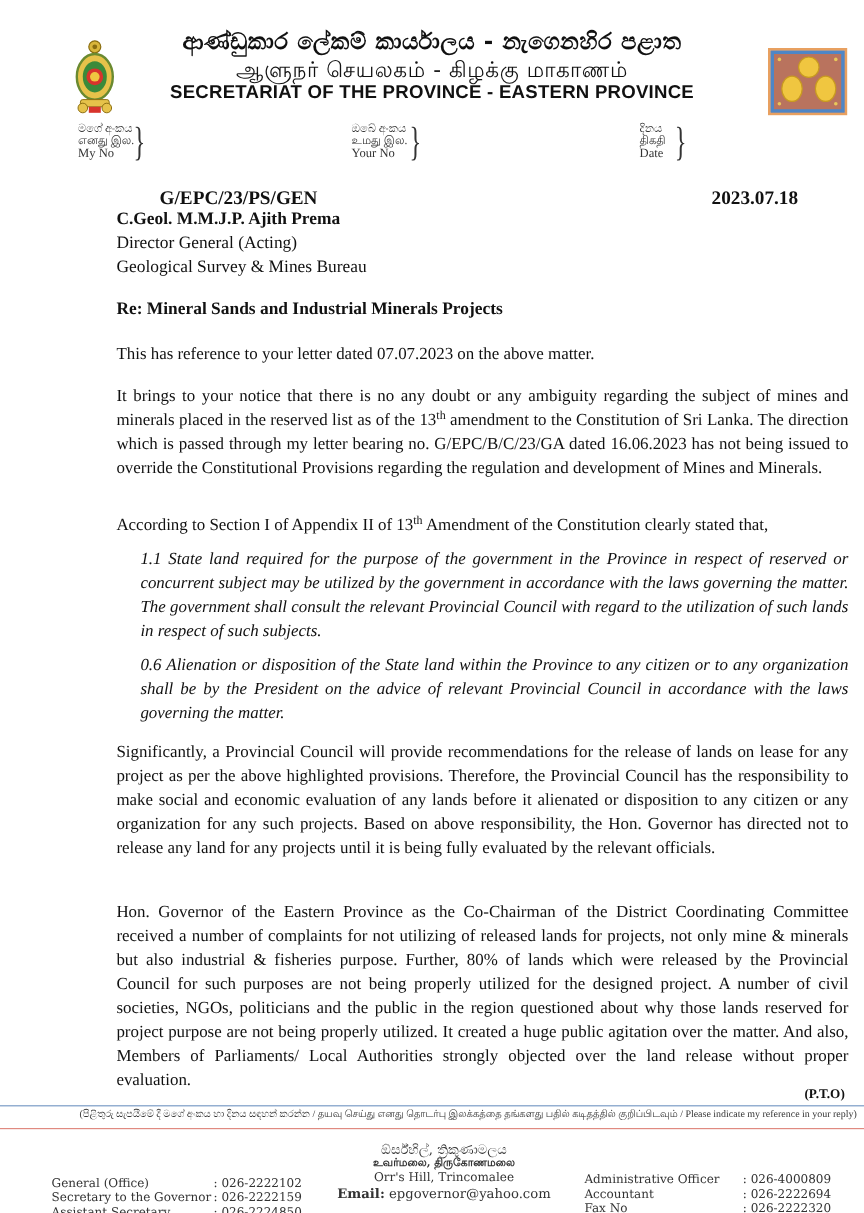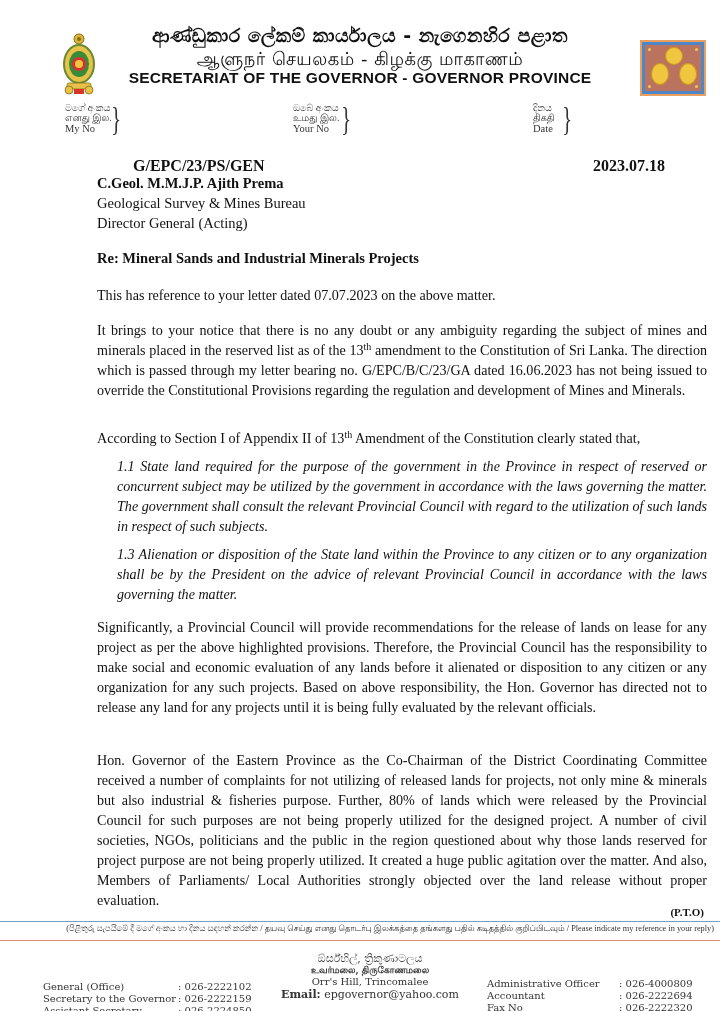--- a/index.html
+++ b/index.html
@@ -61,21 +61,21 @@
     <circle cx="17" cy="32" r="4" fill="#f0c640"></circle>
     <rect x="5" y="51" width="24" height="6" rx="2" fill="#e6c24a" stroke="#8a6d10" stroke-width="0.8"></rect>
     <circle cx="7" cy="58" r="4" fill="#e6c24a" stroke="#8a6d10" stroke-width="0.8"></circle>
     <circle cx="27" cy="58" r="4" fill="#e6c24a" stroke="#8a6d10" stroke-width="0.8"></circle>
     <rect x="12" y="57" width="10" height="5" fill="#d8342c"></rect>
   </svg>
 </div>
 
 <div class="abs head-si">ආණ්ඩුකාර ලේකම් කාර්යාලය  -  නැගෙනහිර පළාත</div>
 <div class="abs head-ta">ஆளுநர் செயலகம் - கிழக்கு மாகாணம்</div>
-<div class="abs head-en">SECRETARIAT OF THE GOVERNOR - GOVERNOR PROVINCE</div>
+<div class="abs head-en">SECRETARIAT OF THE PROVINCE - EASTERN PROVINCE</div>
 
 <div class="abs flag">
   <span class="dot" style="left:3px;top:3px"></span>
   <span class="dot" style="right:3px;top:3px"></span>
   <span class="dot" style="left:3px;bottom:3px"></span>
   <span class="dot" style="right:3px;bottom:3px"></span>
   <span class="coin" style="left:20px;top:2px;width:16px;height:16px"></span>
   <span class="coin" style="left:6px;top:18px;width:16px;height:20px"></span>
   <span class="coin" style="left:34px;top:18px;width:16px;height:20px"></span>
 </div>
@@ -99,34 +99,34 @@
 <div class="abs ref-labels" style="left:533px;top:103px">
   <div>දිනය</div>
   <div>திகதி</div>
   <div style="font-size:10.5px;line-height:12px">Date</div>
 </div>
 <div class="abs brace" style="left:559px;top:102px">}</div>
 <div class="abs ref-val" style="left:593px;top:117px">2023.07.18</div>
 
 <div class="abs addr">
   <div class="name">C.Geol. M.M.J.P. Ajith Prema</div>
+  <div>Director General (Acting)</div>
   <div>Geological Survey &amp; Mines Bureau</div>
-  <div>Director General (Acting)</div>
 </div>
 
 <div class="abs subject">Re: Mineral Sands and Industrial Minerals Projects</div>
 
 <div class="abs p body-text" style="top:285px">This has reference to your letter dated 07.07.2023 on the above matter.</div>
 
 <div class="abs p body-text" style="top:320px"><span>It brings to your notice that there is no any doubt or any ambiguity regarding the subject of mines and minerals placed in the reserved list as of the 13</span><sup>th</sup><span> amendment to the Constitution of Sri Lanka. The direction which is passed through my letter bearing no. G/EPC/B/C/23/GA dated 16.06.2023 has not being issued to override the Constitutional Provisions regarding the regulation and development of Mines and Minerals.</span></div>
 
 <div class="abs p body-text" style="top:428px;text-align:left;white-space:nowrap"><span>According to Section I of Appendix II of 13</span><sup>th</sup><span> Amendment of the Constitution clearly stated that,</span></div>
 
 <div class="abs quote body-text" style="top:456px">1.1  State land required for the purpose of the government in the Province in respect of reserved or concurrent subject may be utilized by the government in accordance with the laws governing the matter. The government shall consult the relevant Provincial Council with regard to the utilization of such lands in respect of such subjects.</div>
-<div class="abs quote body-text" style="top:544px">1.3 Alienation or disposition of the State land within the Province to any citizen or to any organization shall be by the President on the advice of relevant Provincial Council in accordance with the laws governing the matter.</div>
+<div class="abs quote body-text" style="top:544px">0.6 Alienation or disposition of the State land within the Province to any citizen or to any organization shall be by the President on the advice of relevant Provincial Council in accordance with the laws governing the matter.</div>
 
 <div class="abs p body-text" style="top:617px">Significantly, a Provincial Council will provide recommendations for the release of lands on lease for any project as per the above highlighted provisions. Therefore, the Provincial Council has the responsibility to make social and economic evaluation of any lands before it alienated or disposition to any citizen or any organization for any such projects. Based on above responsibility, the Hon. Governor has directed not to release any land for any projects until it is being fully evaluated by the relevant officials.</div>
 
 <div class="abs p body-text" style="top:750px">Hon. Governor of the Eastern Province as the Co-Chairman of the District Coordinating Committee received a number of complaints for not utilizing of released lands for projects, not only mine &amp; minerals but also industrial &amp; fisheries purpose. Further, 80% of lands which were released by the Provincial Council for such purposes are not being properly utilized for the designed project. A number of civil societies, NGOs, politicians and the public in the region questioned about why those lands reserved for project purpose are not being properly utilized. It created a huge public agitation over the matter. And also, Members of Parliaments/ Local Authorities strongly objected over the land release without proper evaluation.</div>
 
 <div class="abs pto">(P.T.O)</div>
 
 <div class="abs rule" style="top:921px;background:#7a9cc6"></div>
 <div class="abs reply-note">(පිළිතුරු සැපයීමේ දී මගේ අංකය හා දිනය සඳහන් කරන්න / தயவு செய்து எனது தொடர்பு இலக்கத்தை தங்களது பதில் கடிதத்தில் குறிப்பிடவும் / Please indicate my reference in your reply)</div>
 <div class="abs rule" style="top:940px;background:#e08a80"></div>

